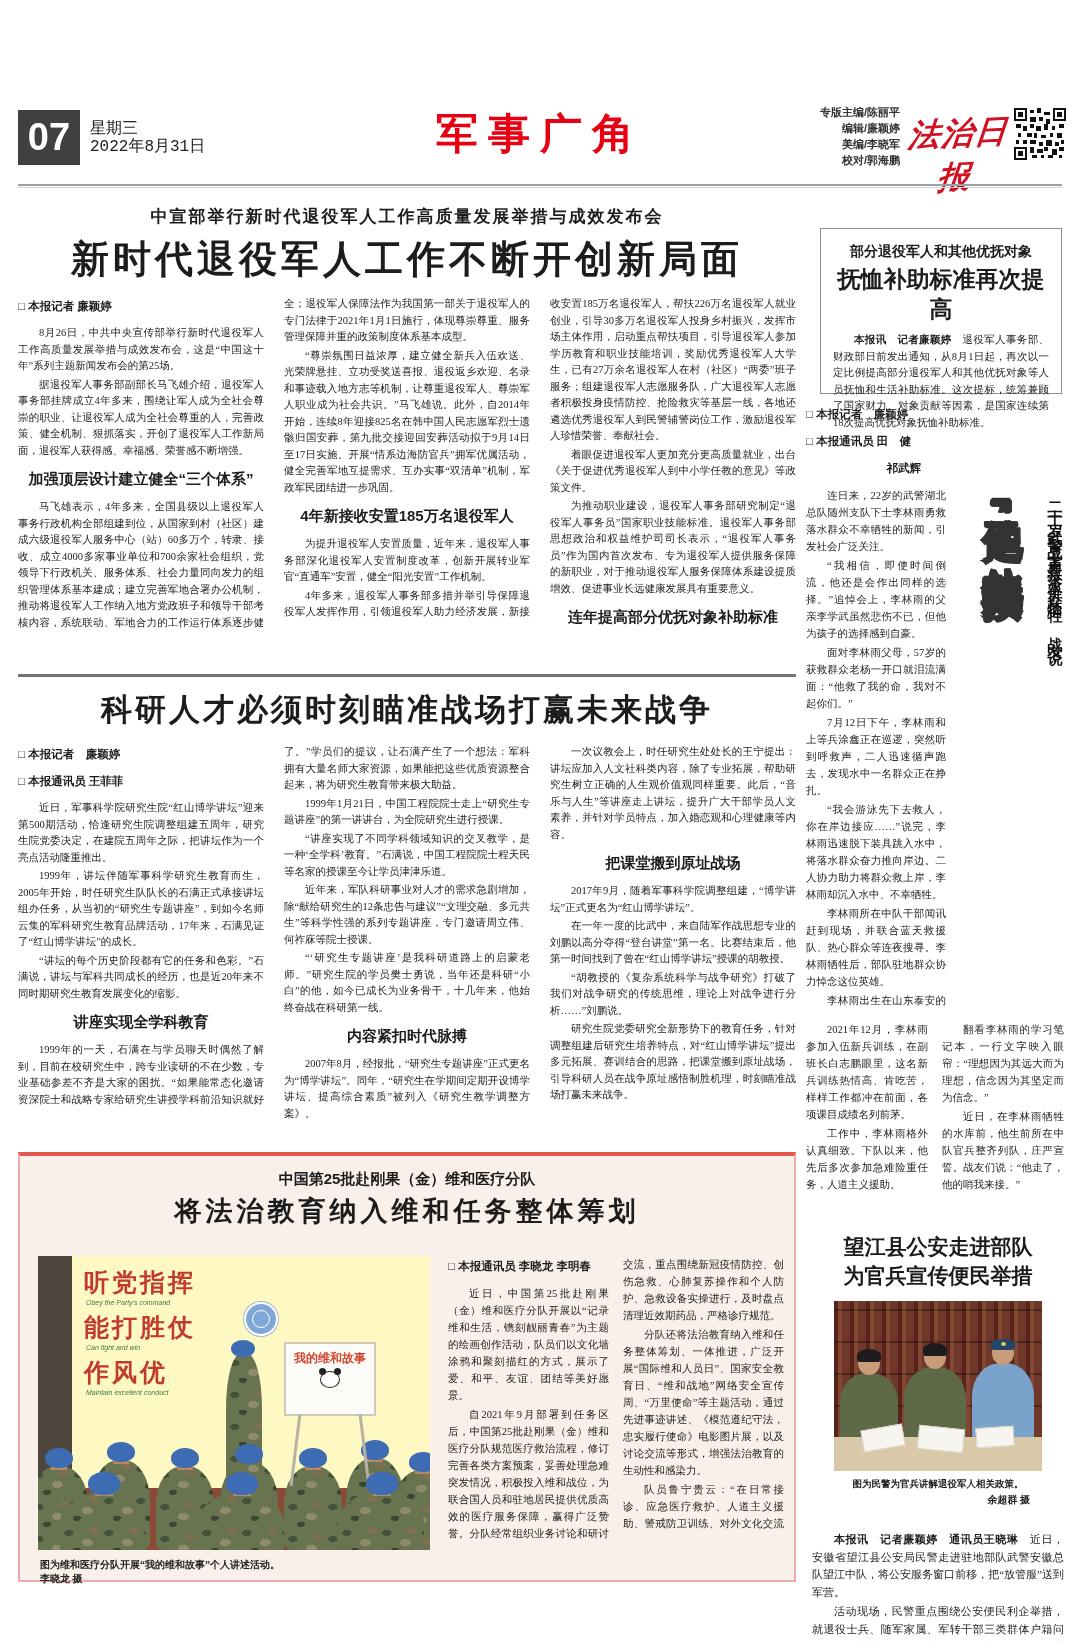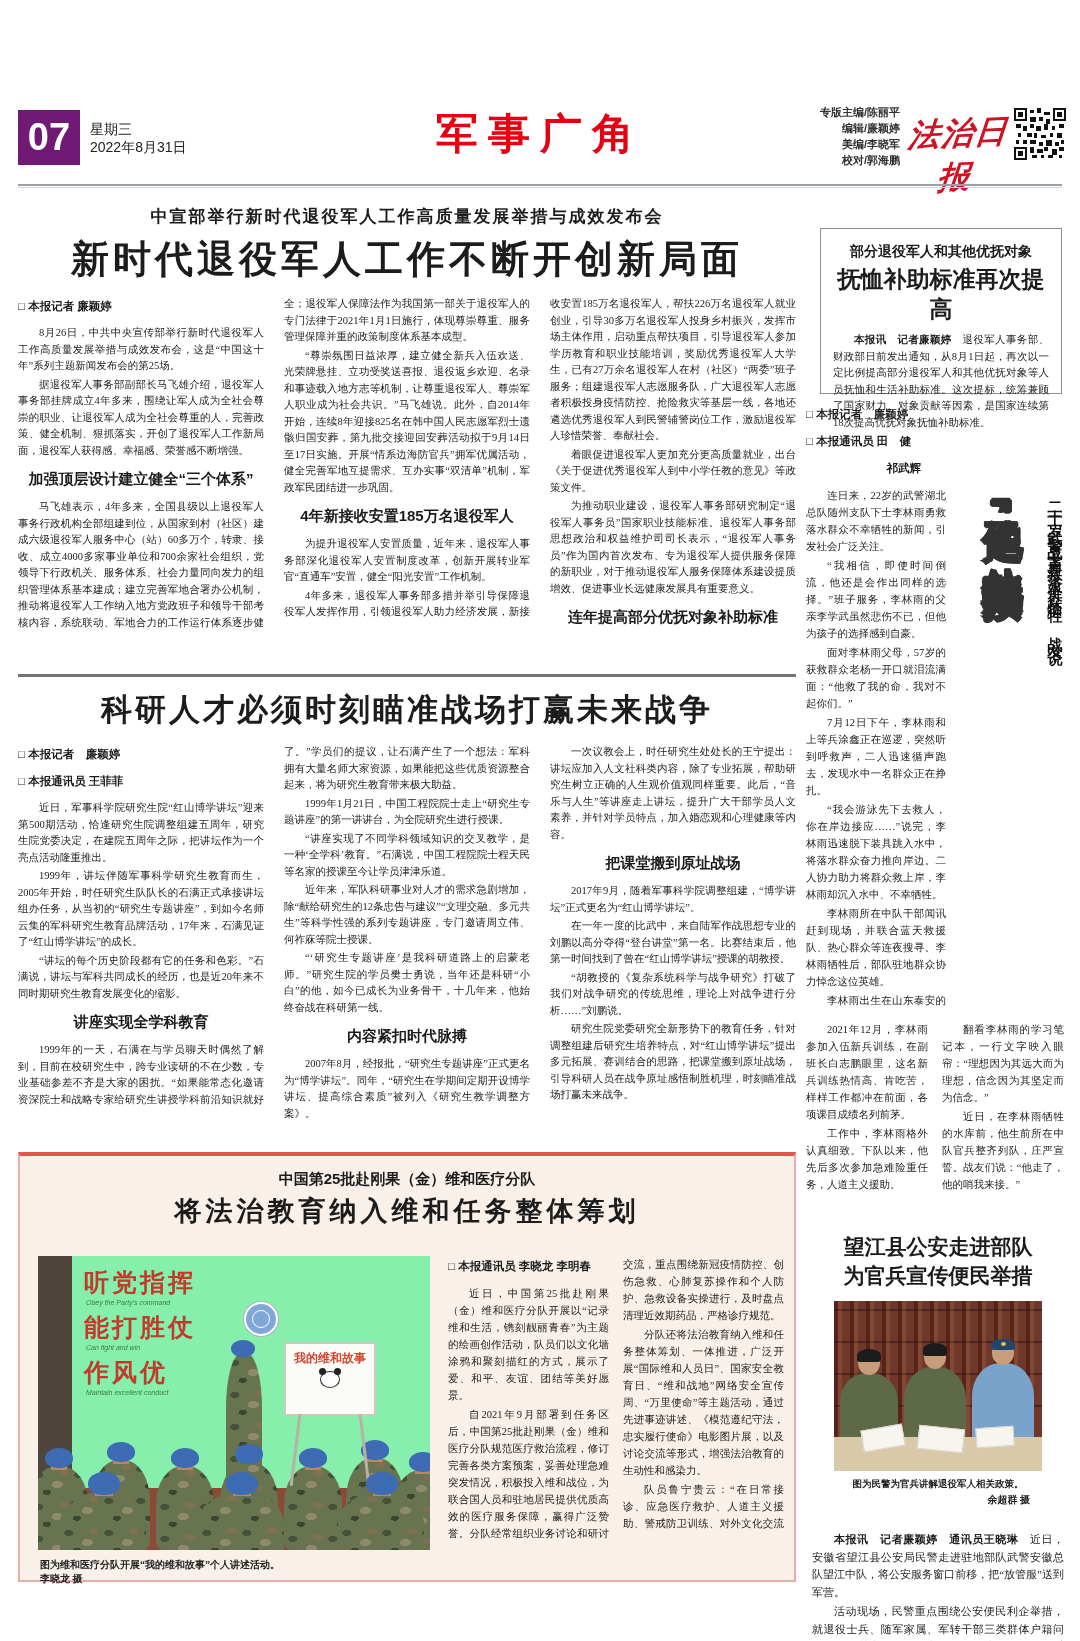--- a/index.html
+++ b/index.html
@@ -2,25 +2,25 @@
 <html><head>
 <meta charset="utf-8">
 <style>
   * { margin:0; padding:0; box-sizing:border-box; }
   html,body { background:#e9e9e9; }
   .page { position:relative; width:1080px; height:1641px; background:#fff; margin:0 auto;
           font-family:"Liberation Serif","DejaVu Serif",serif; color:#1c1c1c; overflow:hidden; }
   .abs { position:absolute; }
 
   
-  .page-num { left:18px; top:110px; width:62px; height:55px; background:#701a75; color:#fff;
+  .page-num { left:18px; top:110px; width:62px; height:55px; background:#404040; color:#fff;
               display:flex; align-items:center; justify-content:center;
               font:bold 38px "Liberation Sans","DejaVu Sans",sans-serif; }
-  .date-block { left:90px; top:120px; font-size:14px; line-height:18px; color:#222;
-                font-family:Liberation Sans, sans-serif; }
+  .date-block { left:90px; top:120px; font-size:16px; line-height:18px; color:#222;
+                font-family:Liberation Mono, monospace; }
   .section-title { left:340px; top:106px; width:400px; text-align:center; color:#e60012;
                    font:bold 42px "Liberation Sans","DejaVu Sans",sans-serif; letter-spacing:10px; }
   .editors { left:782px; top:104px; width:118px; text-align:right; color:#333;
              font:bold 11px/16px "Liberation Sans","DejaVu Sans",sans-serif; }
   .masthead { left:900px; top:112px; width:112px; color:#cf1322; text-align:center;
               font:bold italic 32px "DejaVu Serif","Liberation Serif",serif;
               transform:skewX(-8deg) rotate(-3deg); letter-spacing:1px; }
   .qr { left:1014px; top:108px; width:52px; height:52px; }
   .header-rule { left:18px; top:184px; width:1044px; height:4px;
                  border-top:2px solid #9aa0a6; border-bottom:1px solid #d5d7d9; }
@@ -63,21 +63,21 @@
   
   .research { left:18px; top:674px; width:778px; border-top:3px solid #737373; }
   .research .headline { text-align:center; font:bold 31px/40px "Liberation Sans","DejaVu Sans",sans-serif; letter-spacing:3px; margin-top:13px; }
   .research .body { margin-top:14px; height:392px; }
 
   
   .peace { left:18px; top:1152px; width:778px; height:430px; background:#f8f0e9;
            border:2px solid #eaabab; border-top:4px solid #e2574b; }
   .peace .kicker { text-align:center; font:bold 15px/20px "Liberation Sans","DejaVu Sans",sans-serif; margin-top:13px; }
   .peace .headline { text-align:center; font:bold 27px/34px "Liberation Sans","DejaVu Sans",sans-serif; letter-spacing:4px; margin-top:5px; }
-  .peace .photo { left:18px; top:100px; width:392px; height:294px; overflow:hidden; background:#86efac; }
+  .peace .photo { left:18px; top:100px; width:392px; height:294px; overflow:hidden; background:#fef9c3; }
   .peace .textcol { left:428px; top:100px; width:336px; height:296px; }
   .peace .caption-row { left:20px; top:402px; width:592px; display:flex; justify-content:space-between;
                         font:bold 10px "Liberation Serif","DejaVu Serif",serif; color:#222;flex-direction:column; }
 
   
   .doorway { left:0; top:0; width:34px; height:234px; background:#4e463c; }
   .slogan { left:46px; top:12px; }
   .sl-cn { font:bold 25px/30px "DejaVu Serif","Liberation Serif",serif; color:#c03b2c; letter-spacing:3px; }
   .sl-en { font:italic 7px/10px "Liberation Sans",sans-serif; color:#3e7a46; margin:0 0 5px 2px; }
   .un-emblem { left:206px; top:46px; width:34px; height:34px; border-radius:50%; background:#7fa8d9;
@@ -240,21 +240,21 @@
 
   <section class="abs vert">
     <div class="vbylines">
         <div class="byline">□ 本报记者　廉颖婷</div>
         <div class="byline">□ 本报通讯员 田　健</div>
         <div class="byline">　　　　　　　祁武辉</div>
       </div>
     <div class="vrow">
       <div class="vbody">
           <p class="para">连日来，22岁的武警湖北总队随州支队下士李林雨勇救落水群众不幸牺牲的新闻，引发社会广泛关注。</p>
-          <p class="para">“我相信，即使时间倒流，他还是会作出同样的选择。”班子服务，李林雨的父亲李学武虽然悲伤不已，但他为孩子的选择感到自豪。</p>
+          <p class="para">“我相信，即使时间倒流，他还是会作出同样的选择。”追悼会上，李林雨的父亲李学武虽然悲伤不已，但他为孩子的选择感到自豪。</p>
           <p class="para">面对李林雨父母，57岁的获救群众老杨一开口就泪流满面：“他救了我的命，我对不起你们。”</p>
           <p class="para">7月12日下午，李林雨和上等兵涂鑫正在巡逻，突然听到呼救声，二人迅速循声跑去，发现水中一名群众正在挣扎。</p>
           <p class="para">“我会游泳先下去救人，你在岸边接应……”说完，李林雨迅速脱下装具跳入水中，将落水群众奋力推向岸边。二人协力助力将群众救上岸，李林雨却沉入水中、不幸牺牲。</p>
           <p class="para">李林雨所在中队干部闻讯赶到现场，并联合蓝天救援队、热心群众等连夜搜寻。李林雨牺牲后，部队驻地群众协力悼念这位英雄。</p>
           <p class="para">李林雨出生在山东泰安的一个小村，爷爷是一名老兵。高二那年，他就坚定地说要参军报国，后来他如愿入伍，考入位于山东的士官班。</p>
         </div>
       <div class="vhead">『他走了，他的哨我来接』</div>
       <div class="vkicker">二十二岁武警战士勇救落水群众牺牲　战友说：</div>
     </div>
     <div class="vbody2 cols2">

